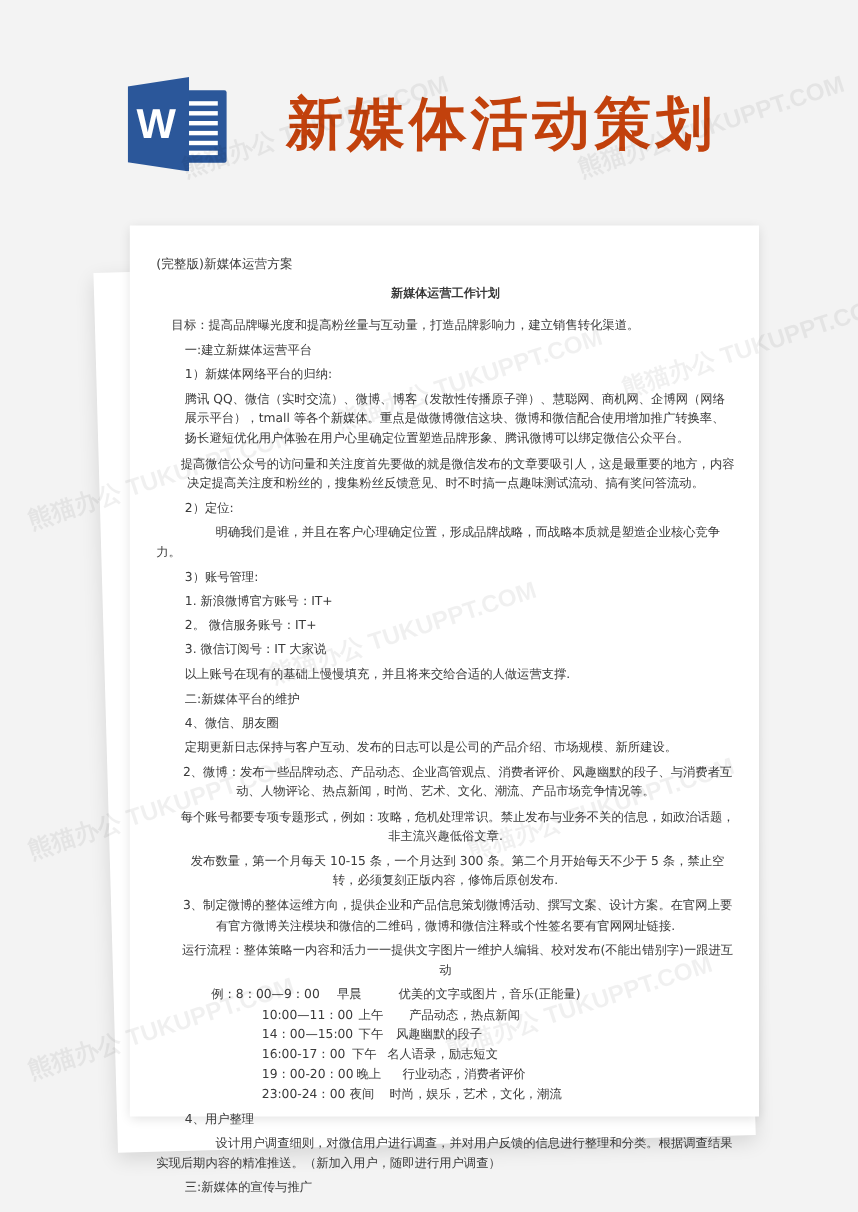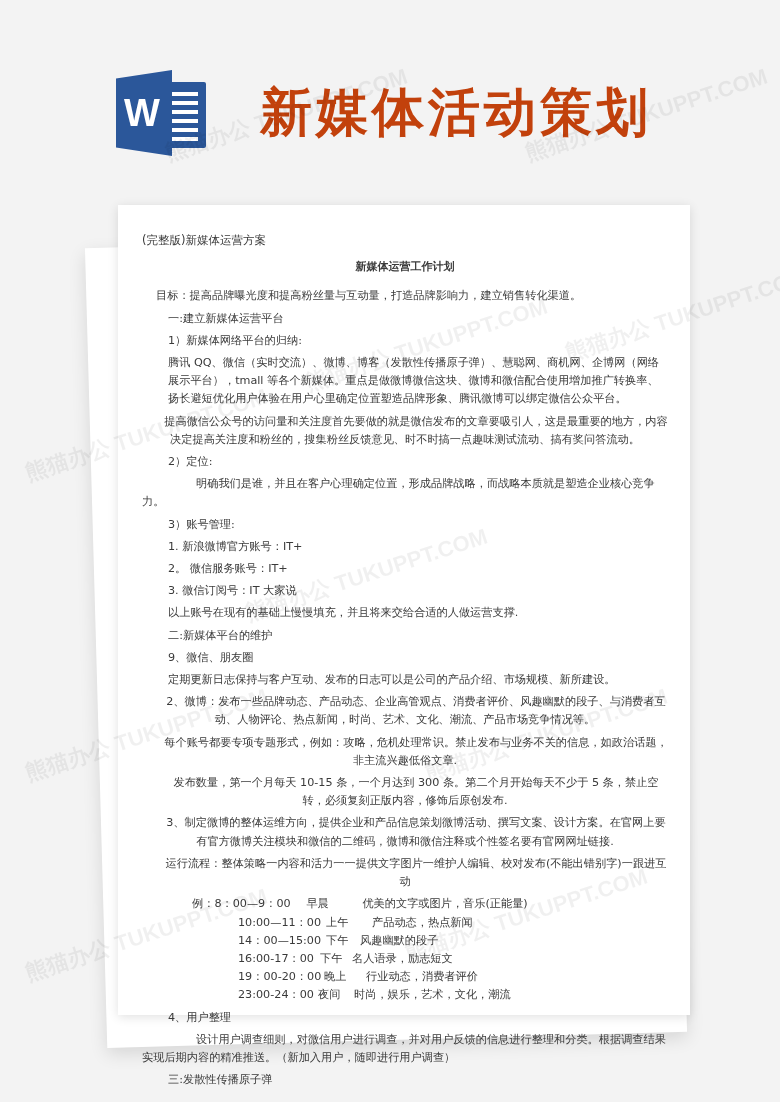--- a/index.html
+++ b/index.html
@@ -103,21 +103,21 @@
   <div class="p ind2">提高微信公众号的访问量和关注度首先要做的就是微信发布的文章要吸引人，这是最重要的地方，内容决定提高关注度和粉丝的，搜集粉丝反馈意见、时不时搞一点趣味测试流动、搞有奖问答流动。</div>
   <div class="p" style="padding-left:26px">2）定位:</div>
   <div class="p ind3">明确我们是谁，并且在客户心理确定位置，形成品牌战略，而战略本质就是塑造企业核心竞争力。</div>
   <div class="p" style="padding-left:26px">3）账号管理:</div>
   <div class="p" style="padding-left:26px">1. 新浪微博官方账号：IT+</div>
   <div class="p" style="padding-left:26px">2。 微信服务账号：IT+</div>
   <div class="p" style="padding-left:26px">3. 微信订阅号：IT 大家说</div>
   <div class="p" style="padding-left:26px">以上账号在现有的基础上慢慢填充，并且将来交给合适的人做运营支撑.</div>
 
   <div class="p" style="padding-left:26px">二:新媒体平台的维护</div>
-  <div class="p" style="padding-left:26px">9、微信、朋友圈</div>
+  <div class="p" style="padding-left:26px">4、微信、朋友圈</div>
   <div class="p" style="padding-left:26px">定期更新日志保持与客户互动、发布的日志可以是公司的产品介绍、市场规模、新所建设。</div>
   <div class="p ind2">2、微博：发布一些品牌动态、产品动态、企业高管观点、消费者评价、风趣幽默的段子、与消费者互动、人物评论、热点新闻，时尚、艺术、文化、潮流、产品市场竞争情况等。</div>
   <div class="p ind2">每个账号都要专项专题形式，例如：攻略，危机处理常识。禁止发布与业务不关的信息，如政治话题，非主流兴趣低俗文章.</div>
   <div class="p ind2">发布数量，第一个月每天 10-15 条，一个月达到 300 条。第二个月开始每天不少于 5 条，禁止空转，必须复刻正版内容，修饰后原创发布.</div>
   <div class="p ind2">3、制定微博的整体运维方向，提供企业和产品信息策划微博活动、撰写文案、设计方案。在官网上要有官方微博关注模块和微信的二维码，微博和微信注释或个性签名要有官网网址链接.</div>
   <div class="p ind2">运行流程：整体策略一内容和活力一一提供文字图片一维护人编辑、校对发布(不能出错别字)一跟进互动</div>
 
   <div class="p">
     <div class="sched-row sched-first">
       <span>例：</span>
@@ -147,21 +147,21 @@
     </div>
     <div class="sched-row sched-rest">
       <span style="width:80px">23:00-24：00</span>
       <span style="width:36px">夜间</span>
       <span>时尚，娱乐，艺术，文化，潮流</span>
     </div>
   </div>
 
   <div class="p" style="padding-left:26px">4、用户整理</div>
   <div class="p ind3">设计用户调查细则，对微信用户进行调查，并对用户反馈的信息进行整理和分类。根据调查结果实现后期内容的精准推送。（新加入用户，随即进行用户调查）</div>
-  <div class="p" style="padding-left:26px">三:发散性传播原子弹</div>
+  <div class="p" style="padding-left:26px">三:新媒体的宣传与推广</div>
 </div>
 
 <div class="watermark" style="left:20px; top:420px;">熊猫办公 TUKUPPT.COM</div>
 <div class="watermark" style="left:300px; top:330px;">熊猫办公 TUKUPPT.COM</div>
 <div class="watermark" style="left:560px; top:300px;">熊猫办公 TUKUPPT.COM</div>
 <div class="watermark" style="left:240px; top:560px;">熊猫办公 TUKUPPT.COM</div>
 <div class="watermark" style="left:20px; top:720px;">熊猫办公 TUKUPPT.COM</div>
 <div class="watermark" style="left:420px; top:720px;">熊猫办公 TUKUPPT.COM</div>
 <div class="watermark" style="left:20px; top:920px;">熊猫办公 TUKUPPT.COM</div>
 <div class="watermark" style="left:400px; top:900px;">熊猫办公 TUKUPPT.COM</div>

